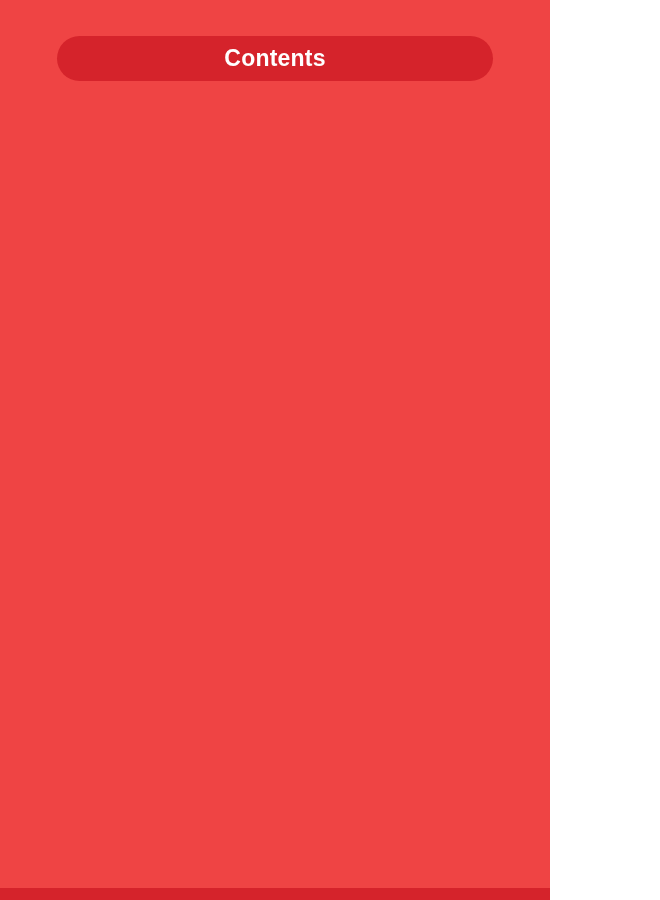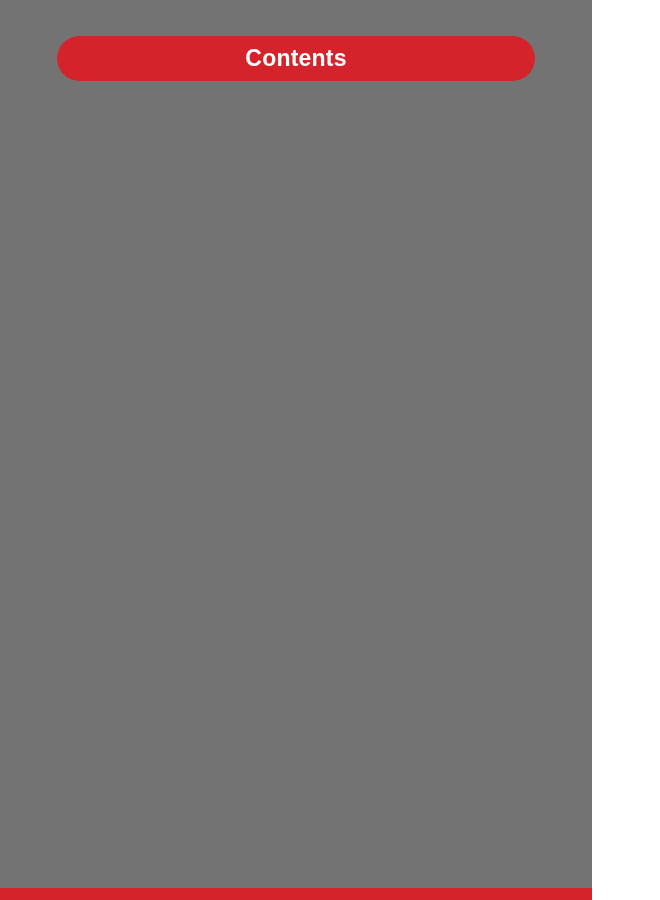--- a/index.html
+++ b/index.html
@@ -9,21 +9,21 @@
     --leader-entry:#a8a8a8;
     --leader-heading:#e59a9e;
   }
   *{margin:0;padding:0;box-sizing:border-box;}
   html,body{background:#ffffff;}
   body{
     width:660px;height:900px;
     font-family:"Liberation Sans", sans-serif;
     position:relative;overflow:hidden;
   }
-  .page{width:592px;height:900px;position:relative;background:#737373;overflow:hidden;}
+  .page{width:550px;height:900px;position:relative;background:#ef4444;overflow:hidden;}
   .banner{
     margin:36px 57px 22px;height:45px;border-radius:23px;
     background:var(--accent);color:#ffffff;
     display:flex;align-items:center;justify-content:center;
     font-size:23px;font-weight:bold;letter-spacing:.2px;
   }
   .columns{
     display:flex;align-items:stretch;
     padding:0 57px;
   }

